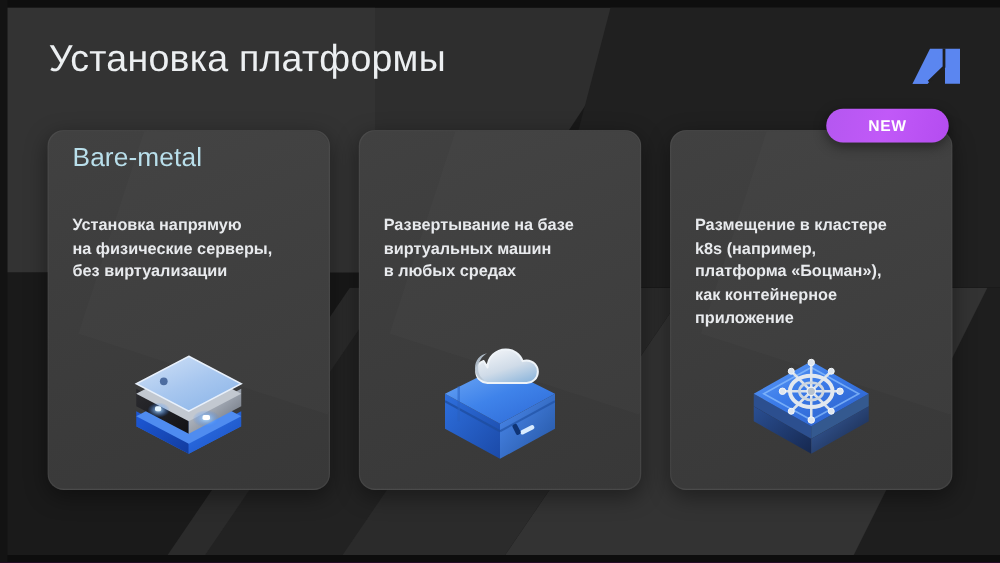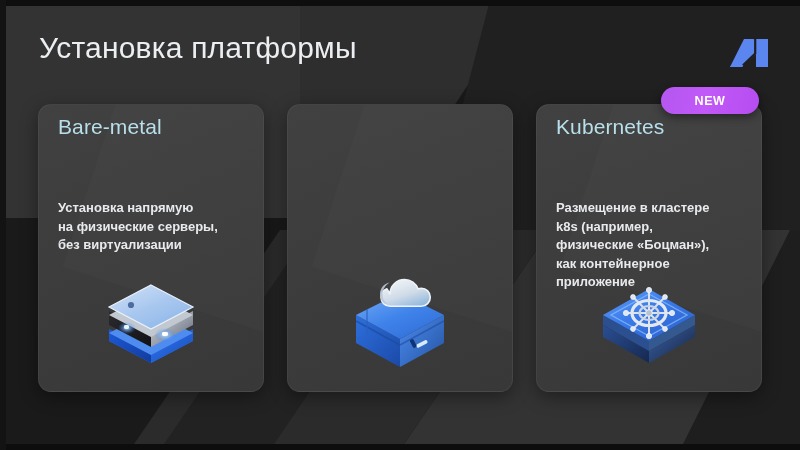--- a/index.html
+++ b/index.html
@@ -161,21 +161,20 @@
   .card-body {
     position: absolute;
     left: 19px;
     top: 66px;
     right: 28px;
     font-size: 13px;
     line-height: 18.5px;
     font-weight: 700;
     color: #e8eaed;
     white-space: pre-line;
-    margin-top: 28px;
   }
   .card-icon {
     position: absolute;
     left: 50%;
     transform: translateX(-50%);
     bottom: 16px;
     width: 120px;
     height: 112px;
   }
 
@@ -289,20 +288,23 @@
           <rect x="33" y="62" width="5" height="4" rx="1.4" fill="#e6f6ff"></rect>
           <rect x="71" y="69" width="6" height="4" rx="1.4" fill="#ffffff"></rect>
         </svg>
       </div>
     </div>
 
     <div class="card">
       <div class="card-inner">
         <div class="card-sheen"></div>
       </div>
+      <div class="card-body">Развертывание на базе
+виртуальных машин
+в любых средах</div>
       <div class="card-icon">
         <svg viewBox="0 0 120 112" width="120" height="112" aria-hidden="true">
           <defs>
             <linearGradient id="c2top" x1="0.1" y1="0" x2="0.9" y2="1">
               <stop offset="0" stop-color="#6fa8f5"></stop>
                 <stop offset="0.5" stop-color="#3f83ea"></stop>
                 <stop offset="1" stop-color="#2e6ad6"></stop>
             </linearGradient>
             <linearGradient id="c2left" x1="0" y1="0" x2="1" y2="1">
               <stop offset="0" stop-color="#2e6fdd"></stop>
@@ -334,24 +336,23 @@
           <path d="M40 31.5 c-0.2-6 4-11 9.7-11.9 c-4.4 2.6-6.9 6.6-7.2 11.6 c-0.2 4.1 1.6 7.5 4.7 9.6 l-2.3 0 c-3.1-1.9-4.8-5.2-4.9-9.3 Z" fill="#b9c6d4" opacity="0.9"></path>
         </svg>
       </div>
     </div>
 
     <div class="card">
       <div class="new-badge">NEW</div>
       <div class="card-inner">
         <div class="card-sheen"></div>
       </div>
-      <div class="card-heading">Kubernetes</div>
       <div class="card-body">Размещение в кластере
 k8s (например,
-физические «Боцман»),
+платформа «Боцман»),
 как контейнерное
 приложение</div>
       <div class="card-icon">
         <svg viewBox="0 0 120 112" width="120" height="112" aria-hidden="true">
           <defs>
             <linearGradient id="c3top" x1="0.1" y1="0" x2="0.9" y2="1">
               <stop offset="0" stop-color="#5d9bf7"></stop>
                 <stop offset="0.45" stop-color="#3a7ae8"></stop>
                 <stop offset="1" stop-color="#2b5fc9"></stop>
             </linearGradient>

